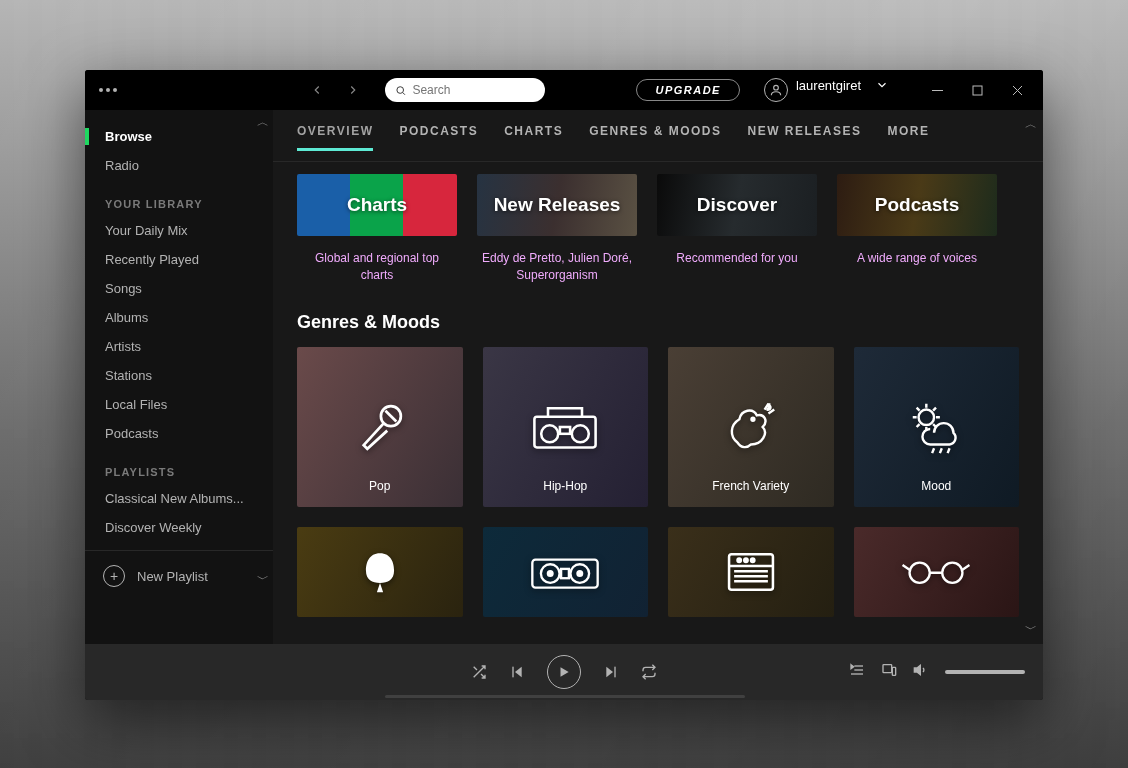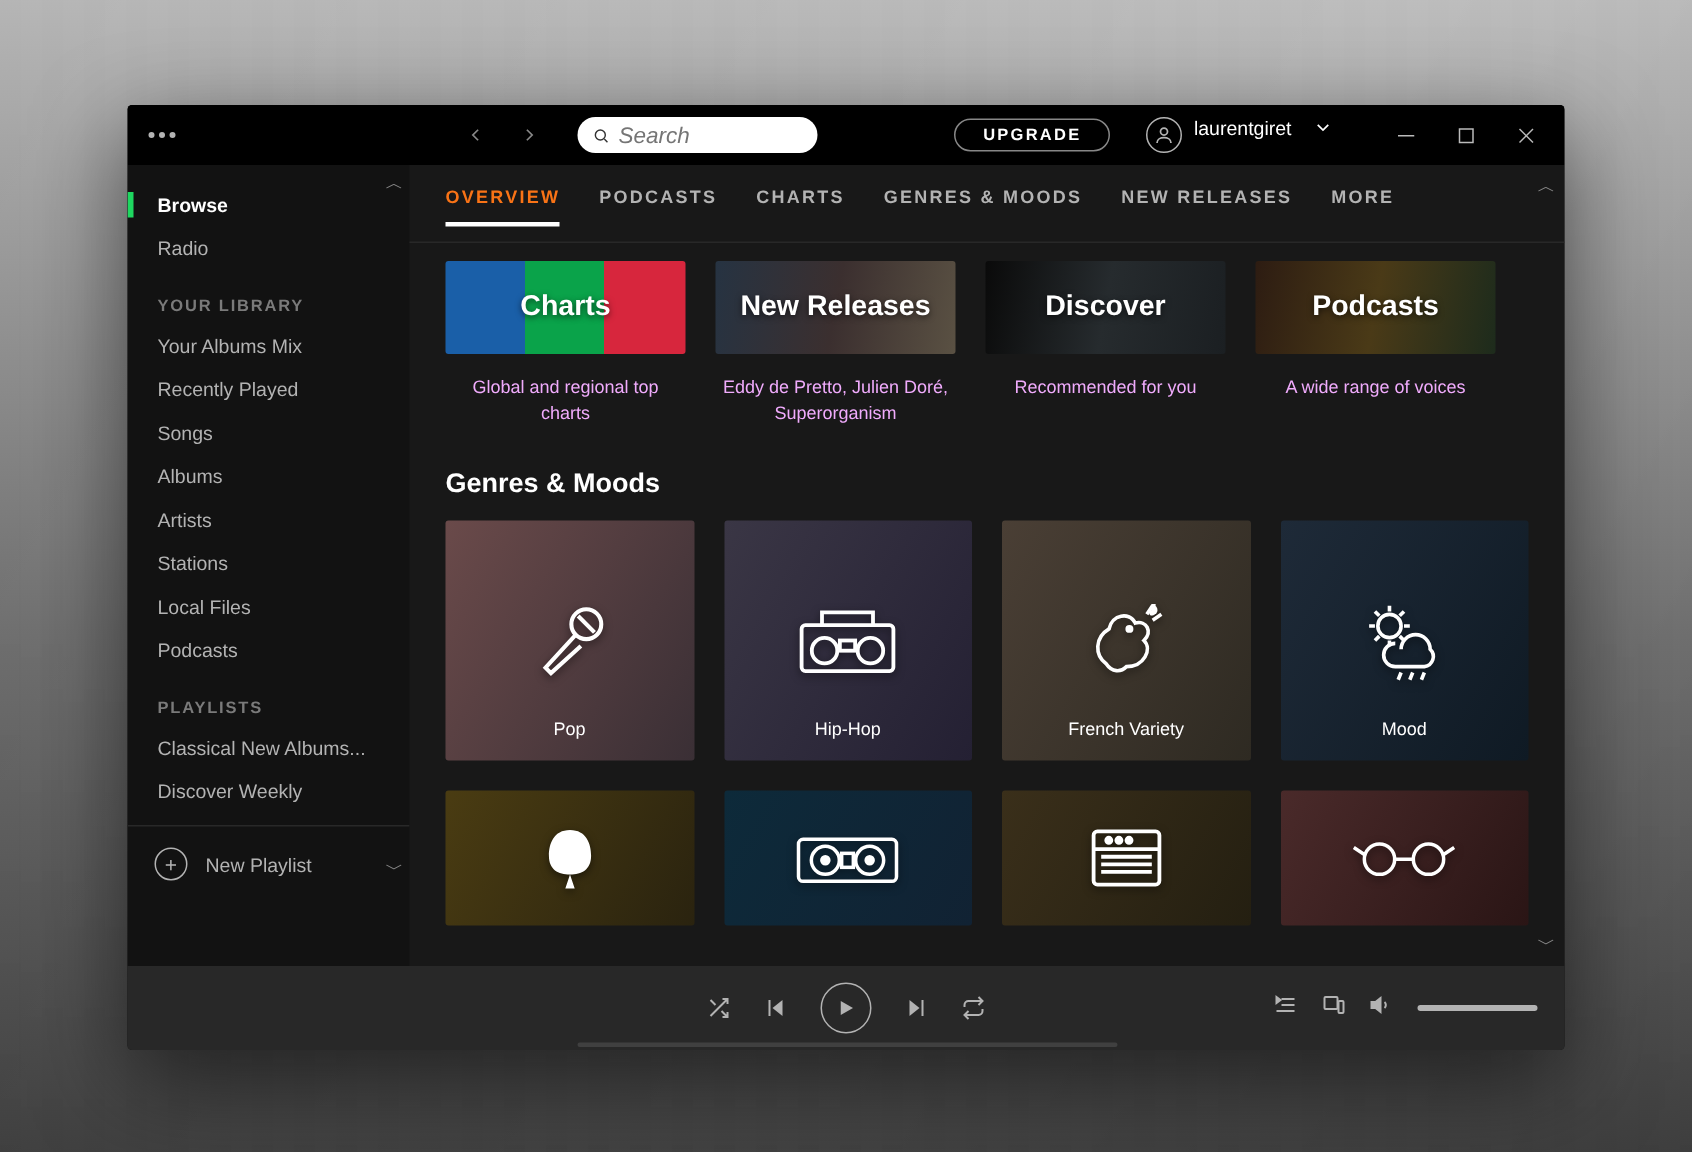--- a/index.html
+++ b/index.html
@@ -44,48 +44,49 @@
     color:#888; cursor:pointer;
   }
   .search {
     margin-left: 10px;
     background:#fff; border-radius: 20px;
     height: 24px; width: 160px;
     display:flex; align-items:center;
     padding: 0 10px; gap:6px;
     color:#333;
   }
-  .search input { border:none; outline:none; font-size:15px; width:100%; background:transparent;font-style:italic; }
+  .search input { border:none; outline:none; font-size:12px; width:100%; background:transparent; }
   .spacer { flex:1; }
   .upgrade {
     border:1px solid #878787; color:#fff;
     padding:4px 18px; border-radius:20px;
     font-size:11px; letter-spacing:1.5px; font-weight:600;
     cursor:pointer;
+    font-style:italic;
   }
   .user { display:flex; align-items:flex-start; gap:8px; color:#fff; font-size:13px; margin-left:16px; cursor:pointer;}
   .user .av { width:24px; height:24px; border:1.5px solid #b3b3b3; border-radius:50%; display:flex; align-items:center; justify-content:center;}
   .winctrls { display:flex; margin-left:20px; }
   .winctrls div { width:40px; height:30px; display:flex; align-items:center; justify-content:center; color:#bbb; cursor:pointer;}
   .body { flex:1; display:flex; min-height:0; }
   
   .sidebar { width:188px; background:#121212; padding-top:12px; position:relative; font-size:13px; }
   .scroll-top { position:absolute; right:4px; top:4px; color:#888; font-size:12px;}
   .sidebar .item { padding:7px 20px; color:#b3b3b3; cursor:pointer; position:relative; }
   .sidebar .item.active { color:#fff; font-weight:600;padding-left:20px; }
   .sidebar .item.active::before { content:""; position:absolute; left:0; top:6px; bottom:6px; width:4px; background:#1ed760; }
   .sidebar .section { padding:18px 20px 6px; font-size:11px; letter-spacing:1.2px; color:#7a7a7a; font-weight:600;}
   .sidebar .new-pl { display:flex; align-items:center; gap:12px; padding:14px 18px; color:#b3b3b3; cursor:pointer; border-top:1px solid #282828;}
   .sidebar .plus { width:22px; height:22px; border:1.5px solid #b3b3b3; border-radius:50%; display:flex; align-items:center; justify-content:center; font-size:14px; line-height:1;}
   .scroll-bot { position:absolute; right:4px; bottom:56px; color:#888; font-size:12px;}
   
   .main { flex:1; background:#181818; display:flex; flex-direction:column; min-width:0; position:relative;}
   .tabs { display:flex; gap:26px; padding:14px 24px 10px; border-bottom:1px solid #282828; font-size:12px; letter-spacing:1.5px; color:#b3b3b3;}
   .tabs .tab { cursor:pointer; padding-bottom:10px; font-weight:600;}
-  .tabs .tab.active { color:#f97316; border-bottom:3px solid #ffffff; }
+  .tabs .tab.active { color:#a3a3a3; border-bottom:3px solid #5eead4; }
   .content { flex:1; overflow:hidden; padding: 0 24px 0; position:relative;}
   .main .sc-t { position:absolute; right:6px; top:6px; color:#888; font-size:12px;}
   .main .sc-b { position:absolute; right:6px; bottom:6px; color:#888; font-size:12px;}
   .row { display:flex; gap:20px; margin-top:12px;}
   .card { width:160px; text-align:center; cursor:pointer;}
   .thumb { width:160px; height:62px; background:#2a2a2a; border-radius:2px; position:relative; overflow:hidden; display:flex; align-items:center; justify-content:center;}
   .thumb .ov { position:absolute; inset:0; display:flex; align-items:center; justify-content:center; color:#fff; font-weight:700; font-size:19px; text-shadow:0 1px 4px rgba(0,0,0,0.6);}
   .card .sub { color:#f0abfc; font-size:12px; margin-top:14px; line-height:1.4;}
   
   .h2 { color:#fff; font-size:18px; font-weight:700; margin:28px 0 14px;}
@@ -180,21 +181,21 @@
     </div>
   </div>
 
   <div class="body">
 
     <div class="sidebar">
       <div class="scroll-top">︿</div>
       <div class="item active">Browse</div>
       <div class="item">Radio</div>
       <div class="section">YOUR LIBRARY</div>
-      <div class="item">Your Albums Mix</div>
+      <div class="item">Your Daily Mix</div>
       <div class="item">Recently Played</div>
       <div class="item">Songs</div>
       <div class="item">Albums</div>
       <div class="item">Artists</div>
       <div class="item">Stations</div>
       <div class="item">Local Files</div>
       <div class="item">Podcasts</div>
       <div class="section">PLAYLISTS</div>
       <div class="item">Classical New Albums...</div>
       <div class="item">Discover Weekly</div>

